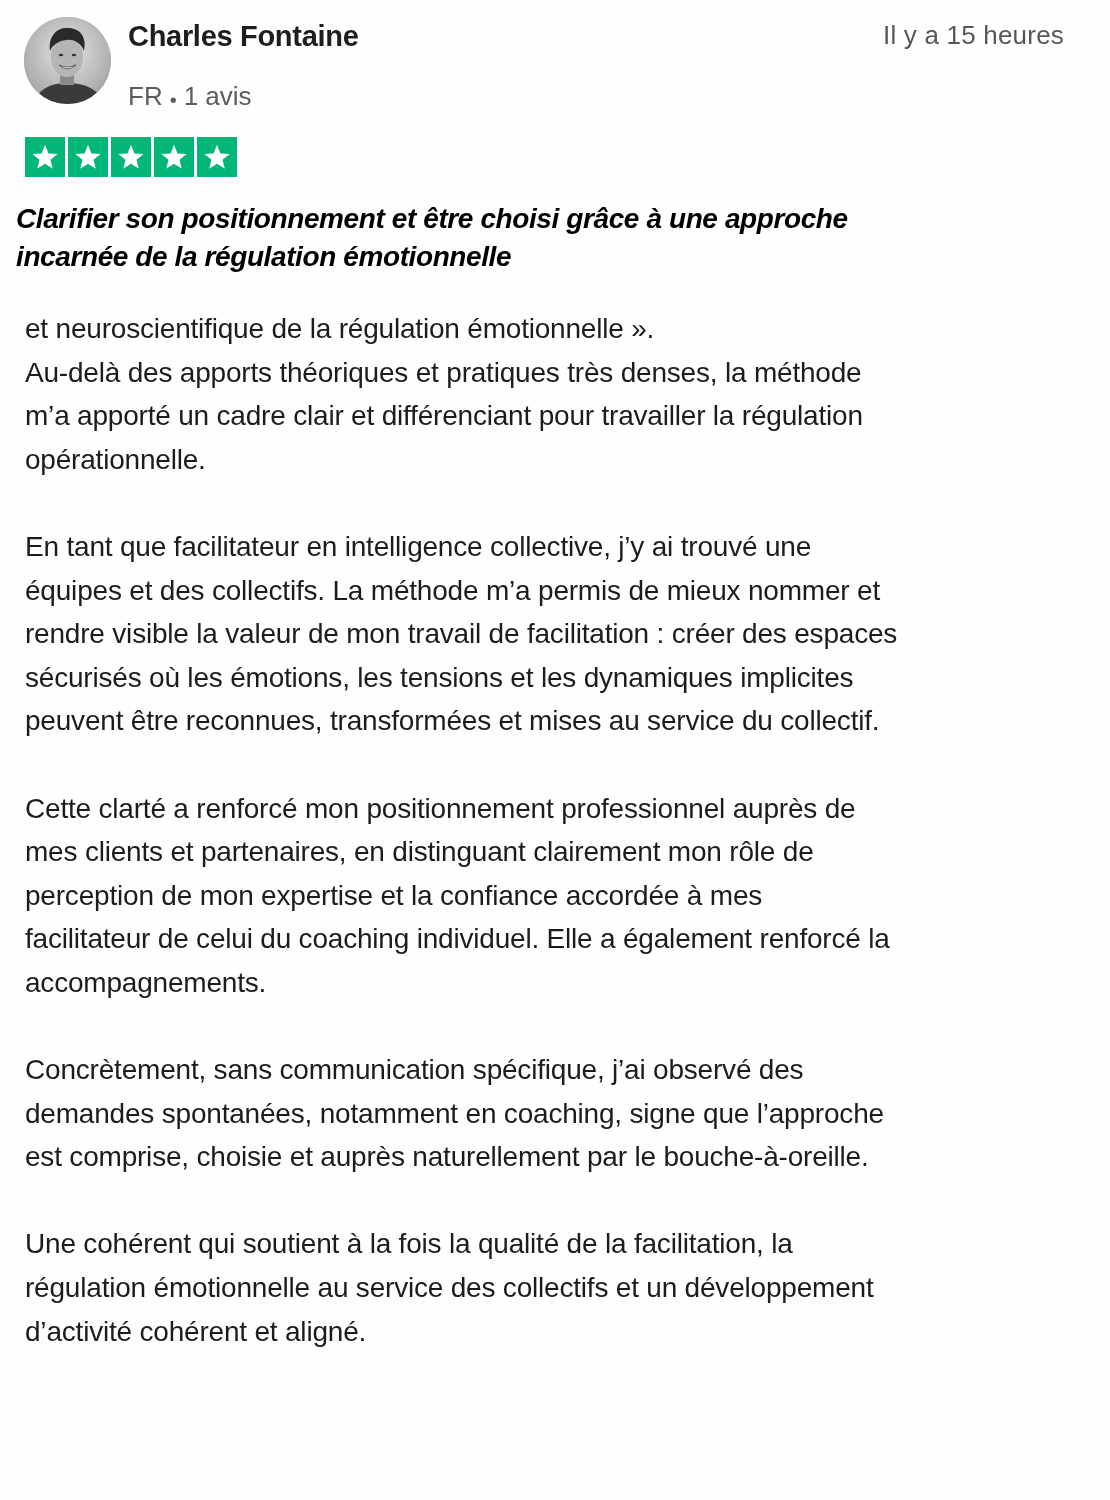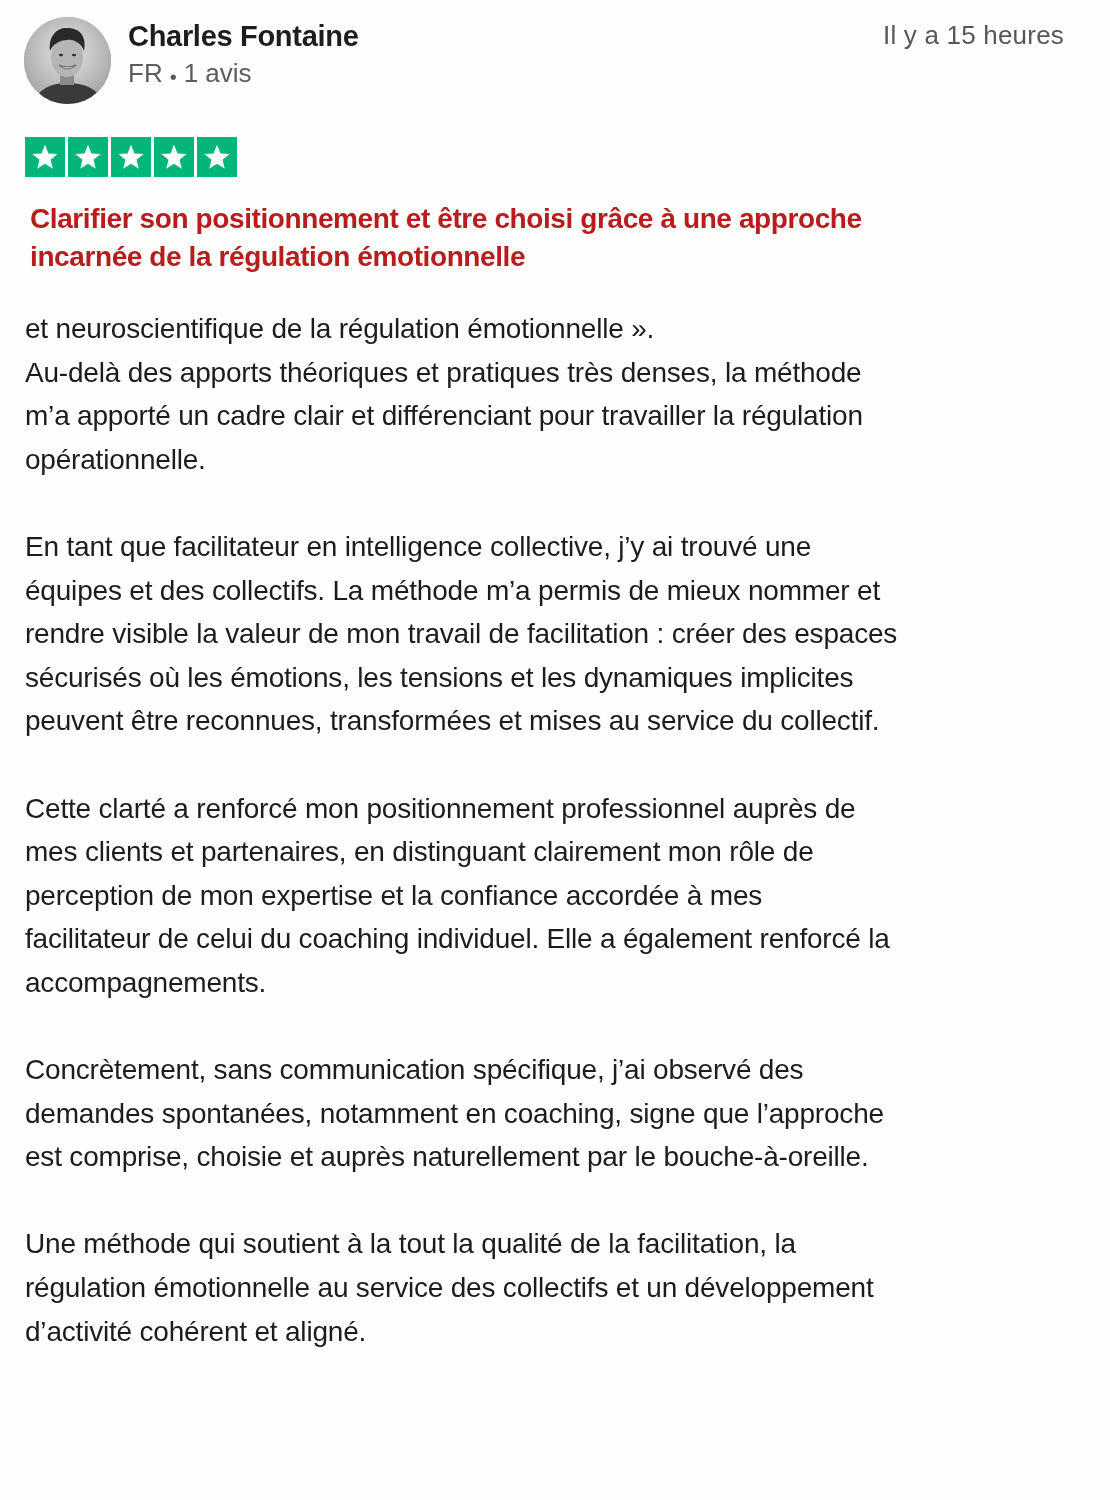--- a/index.html
+++ b/index.html
@@ -33,21 +33,21 @@
       position: absolute;
       left: 128px; top: 20px;
       font-size: 29px;
       font-weight: bold;
       color: #1d1d1d;
       letter-spacing: -0.3px;
       cursor: pointer;
     }
     .reviewer-meta {
       position: absolute;
-      left: 128px; top: 58px;
+      left: 128px; top: 81px;
       font-size: 26px;
       color: #5c5c5c;
       display: flex;
       align-items: flex-end;
       gap: 7px;
     }
     .reviewer-meta .dot { font-size: 20px; }
     .review-date {
       position: absolute;
       right: 46px; top: 20px;
@@ -61,28 +61,29 @@
       display: flex;
       gap: 3px;
     }
     .star-box {
       width: 40px; height: 40px;
       display: flex; align-items: center; justify-content: center;
     }
     .star-box svg { width: 30px; height: 30px; display: block; }
     .review-title {
       position: absolute;
-      left: 30px; top: 200px;
+      left: 16px; top: 200px;
       width: 1060px;
       font-size: 28px;
       font-weight: bold;
       line-height: 38px;
-      color: #b91c1c;
+      color: #000000;
       letter-spacing: -0.4px;
       margin: 0;
+      font-style: italic;
     }
     .review-body {
       position: absolute;
       left: 25px; top: 307px;
       width: 1070px;
       font-size: 28px;
       line-height: 43.6px;
       color: #1c1c1c;
       letter-spacing: -0.2px;
     }
@@ -185,19 +186,19 @@
       <span class="line">perception de mon expertise et la confiance accordée à mes</span>
       <span class="line">facilitateur de celui du coaching individuel. Elle a également renforcé la</span>
       <span class="line">accompagnements.</span>
     </p>
     <p>
       <span class="line">Concrètement, sans communication spécifique, j’ai observé des</span>
       <span class="line">demandes spontanées, notamment en coaching, signe que l’approche</span>
       <span class="line">est comprise, choisie et auprès naturellement par le bouche-à-oreille.</span>
     </p>
     <p>
-      <span class="line">Une méthode qui soutient à la tout la qualité de la facilitation, la</span>
+      <span class="line">Une cohérent qui soutient à la fois la qualité de la facilitation, la</span>
       <span class="line">régulation émotionnelle au service des collectifs et un développement</span>
       <span class="line">d’activité cohérent et aligné.</span>
     </p>
   </div>
 
 </div>
 
 </body></html>

